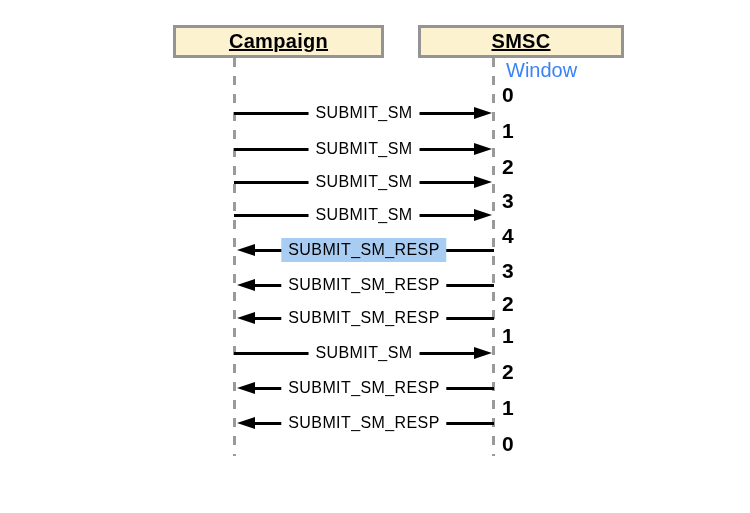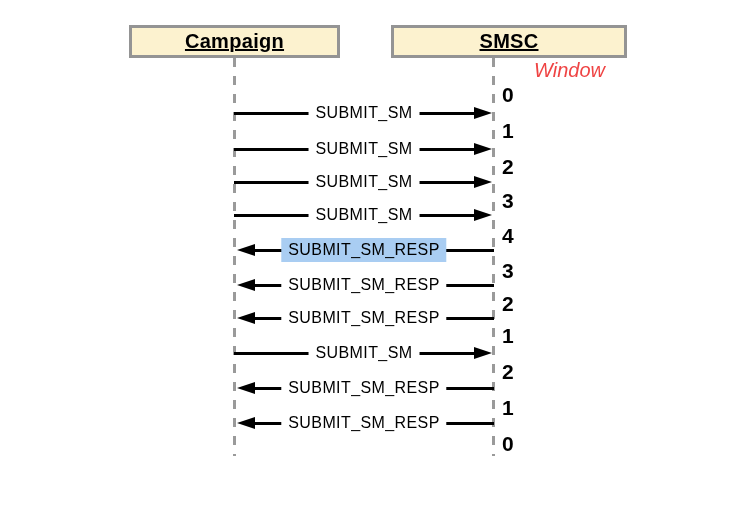--- a/index.html
+++ b/index.html
@@ -18,44 +18,44 @@
   .actor {
     position: absolute;
     top: 25px;
     height: 33px;
     box-sizing: border-box;
     background: var(--actor-fill, #FCF2CF);
     border: 3px solid var(--actor-border, #949494);
     display: flex;
     align-items: center;
     justify-content: center;
+    margin-left: 44px;
   }
   .actor-label {
     font-weight: bold;
     text-decoration: underline;
     font-size: 20px;
     color: #000;
     letter-spacing: 0.3px;
   }
   .lifeline {
     position: absolute;
     top: 58px;
     height: 398px;
     width: 3px;
     background: repeating-linear-gradient(to bottom,
       var(--lifeline, #9A9A9A) 0 9px, transparent 9px 18px);
   }
   .window-label {
     position: absolute;
-    left: 534px;
+    left: 506px;
     top: 59px;
     font-size: 20px;
-    color: #ef4444;
+    color: #3b82f6;
     white-space: nowrap;
-    font-style: italic;
   }
   .msg-line {
     position: absolute;
     height: 2.5px;
     background: #000;
   }
   .arrowhead {
     position: absolute;
     width: 0;
     height: 0;
@@ -91,21 +91,21 @@
 </style>
 </head>
 <body>
 
 <div class="canvas">
 
   <div class="actor" style="left:129px; width:211px;">
     <span class="actor-label">Campaign</span>
   </div>
 
-  <div class="actor" style="left:391px; width:236px;">
+  <div class="actor" style="left:374px; width:206px;">
     <span class="actor-label">SMSC</span>
   </div>
 
   <div class="lifeline" style="left:233px;"></div>
 
   <div class="lifeline" style="left:492px;"></div>
 
   <div class="window-label">Window</div>
 
   <div id="rows">

